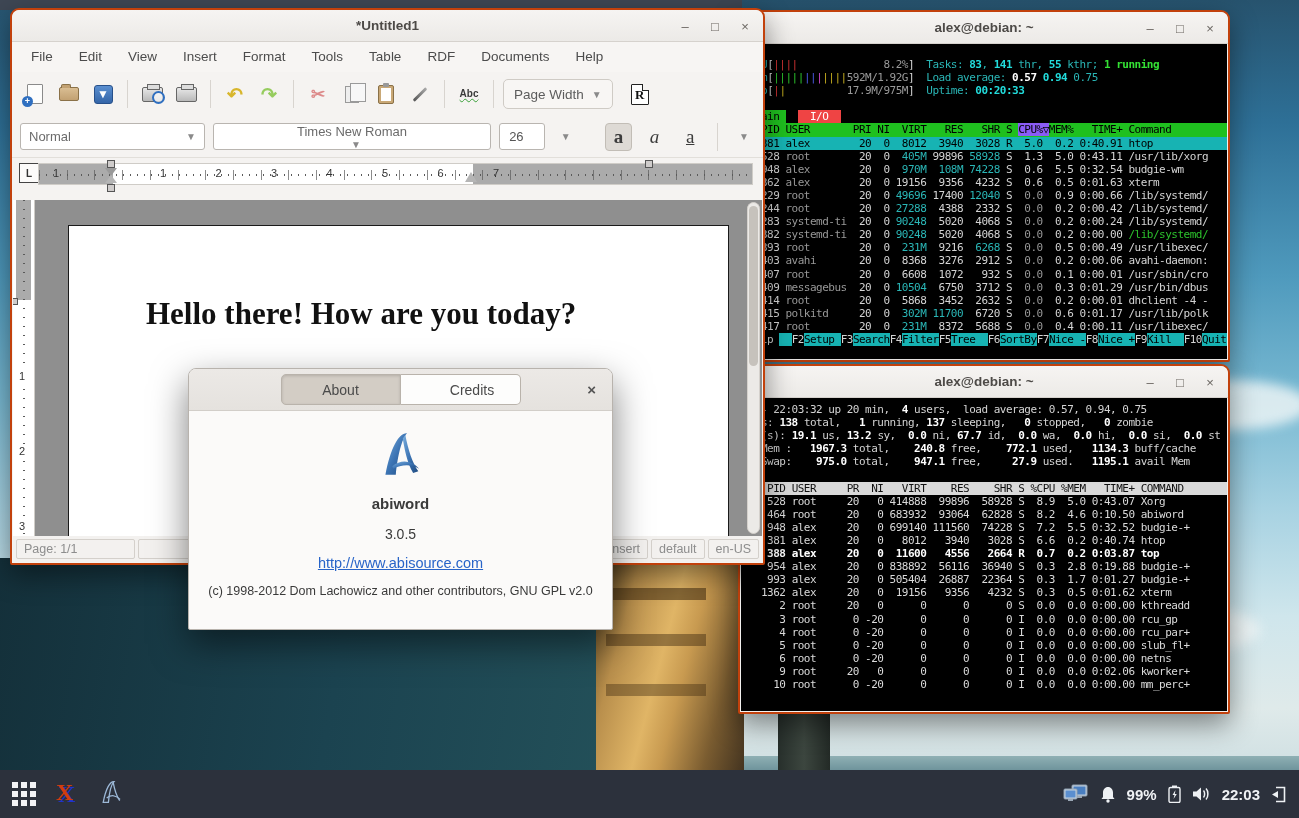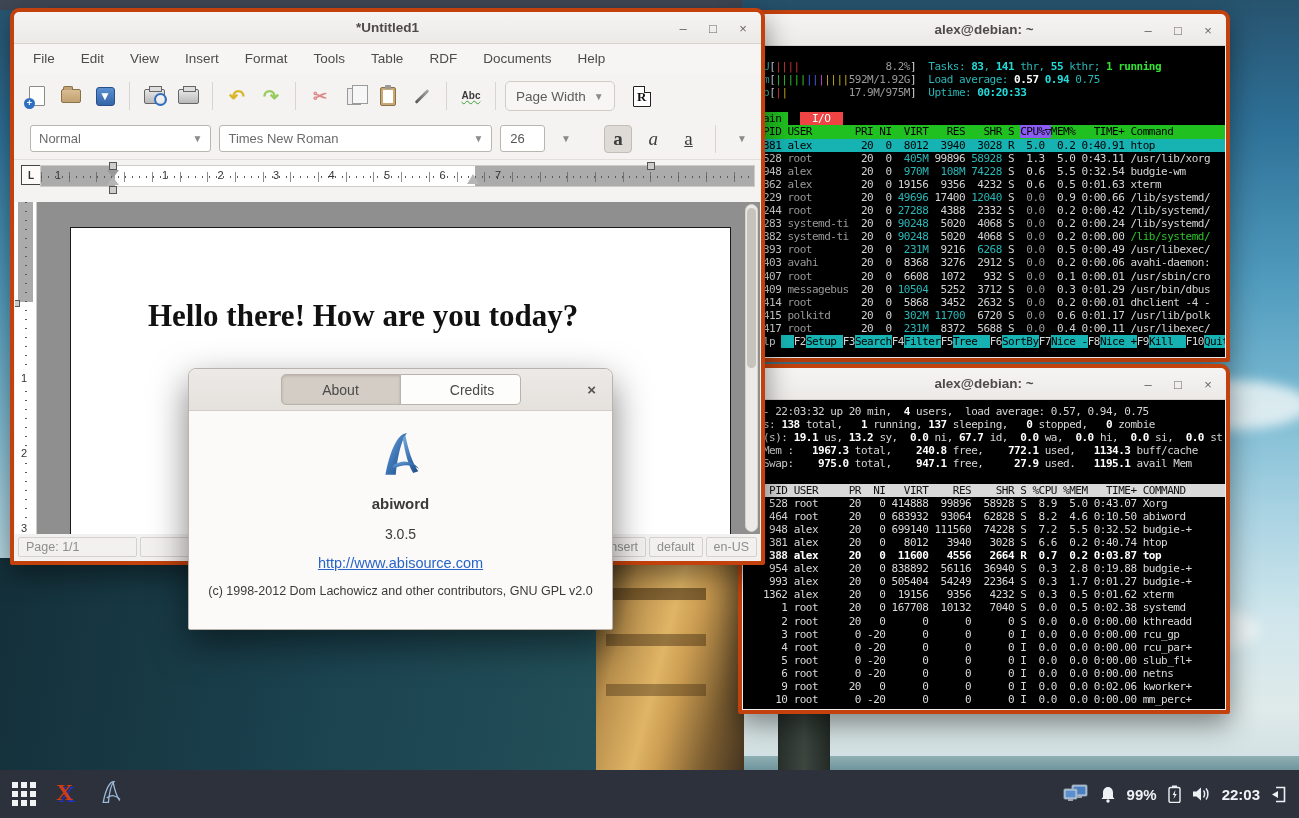--- a/index.html
+++ b/index.html
@@ -14,21 +14,21 @@
     background:linear-gradient(100deg,#14303a 0%,#1b4350 55%,#235059 100%); }
   .monument { position:absolute; left:596px; top:558px; width:148px; height:212px;
     background:linear-gradient(105deg,#54401f 0%,#b98f4c 22%,#e0b566 45%,#c89a50 58%,#7a5c30 80%,#443420 100%); }
   .monument:before { content:""; position:absolute; left:10px; top:30px; width:100px; height:12px; background:rgba(60,40,15,.55); box-shadow:0 46px 0 rgba(60,40,15,.45), 0 96px 0 rgba(60,40,15,.4); }
   .ledge { position:absolute; left:560px; top:700px; width:310px; height:70px;
     background:linear-gradient(180deg,#9b9included 0,#9b978a 0%,#8d8a7e 50%,#76746a 100%); }
   .pillar { position:absolute; left:778px; top:700px; width:52px; height:70px; background:linear-gradient(90deg,#272f2b,#3c463f 50%,#232a26); }
   .top-strip { position:absolute; left:0; top:0; width:742px; height:10px; background:#3e4754; }
 
   
-  .win { position:absolute; border:4px solid #c2410c; border-radius:9px 9px 2px 2px; box-shadow:0 10px 28px rgba(0,0,0,.45); background:#f3f1ef; }
+  .win { position:absolute; border:2px solid #c2410c; border-radius:9px 9px 2px 2px; box-shadow:0 10px 28px rgba(0,0,0,.45); background:#f3f1ef; }
   .titlebar { height:32px; background:linear-gradient(180deg,#f6f4f2,#eceae7); border-bottom:1px solid #d6d2cd; border-radius:8px 8px 0 0; position:relative; display:flex; align-items:center; justify-content:center; }
   .titlebar .title { font-size:13.5px; font-weight:bold; color:#4d4a47; }
   .winctl { position:absolute; right:10px; top:0; height:32px; display:flex; align-items:center; gap:14px; }
   .winctl span { width:16px; text-align:center; color:#6b6762; font-size:13px; cursor:default; }
 
   
   .term .tcontent { position:absolute; left:1px; right:1px; bottom:1px; top:32px; background:#000; overflow:hidden;
     font-family:"DejaVu Sans Mono",monospace; font-size:11px; letter-spacing:-0.5px; }
   .tl { height:13.1px; line-height:13.1px; white-space:pre; }
   .tpad1 { padding-top:14px; } .tpad2 { padding-top:5px; }
@@ -42,21 +42,21 @@
   .sc-g{color:#2cc22c} .sc-G{color:#34e034;font-weight:bold} .sc-r{color:#cc3232} .sc-y{color:#c2aa1e}
   .sc-b{color:#4a5ae6} .sc-m{color:#c644c6} .sc-d{color:#9a9a9a}
   .sc-tabg{background:#1fc01f;color:#000} .sc-tabb{background:#ef4444;color:#fff}
   .sc-fk{color:#d4d4d4} .sc-fs{background:#17b3b3;color:#000}
 
   
   .abiword { background:#f5f3f1; }
   .menubar { height:30px; display:flex; align-items:center; padding-left:6px; background:#f7f5f3; }
   .mitem { padding:0 13px; font-size:13.5px; color:#4c4c4c; line-height:30px; }
   .toolbar1 { height:44px; display:flex; align-items:center; padding-left:8px; gap:4px; background:#f5f3f1; }
-  .toolbar2 { height:42px; display:flex; align-items:center; padding-left:16px; gap:8px; background:#f5f3f1; border-bottom:1px solid #e2dfda; }
+  .toolbar2 { height:42px; display:flex; align-items:center; padding-left:8px; gap:8px; background:#f5f3f1; border-bottom:1px solid #e2dfda; }
   .tbtn { width:30px; height:30px; display:flex; align-items:center; justify-content:center; border-radius:4px; position:relative; }
   .tsep { width:1px; height:28px; background:#d8d4cf; margin:0 5px; }
   .icp { position:relative; width:16px; height:20px; background:#fdfdfc; border:1px solid #8a8a8a; border-radius:1px; }
   .icp .plus { position:absolute; left:-6px; bottom:-4px; width:11px; height:11px; background:#2f6fc0; border-radius:50%; color:#fff; font-size:9px; line-height:11px; text-align:center; font-weight:bold; }
   .icfolder { width:20px; height:14px; background:linear-gradient(#d9bd92,#c2a172); border:1px solid #8a7148; border-radius:2px; position:relative; }
   .icfolder:before { content:""; position:absolute; top:-4px; left:1px; width:8px; height:3px; background:#c2a172; border:1px solid #8a7148; border-bottom:none; border-radius:2px 2px 0 0; }
   .icsave { width:19px; height:19px; background:linear-gradient(#5a8fd0,#3465a8); border:1px solid #27508a; border-radius:3px; color:#fff; font-size:12px; text-align:center; line-height:17px; }
   .icprint { width:21px; height:15px; background:linear-gradient(#e8e8e8,#b9b9b9); border:1px solid #666; border-radius:2px; position:relative; }
   .icprint:before { content:""; position:absolute; left:4px; top:-4px; width:11px; height:4px; background:#ddd; border:1px solid #666; }
   .icprint.prev:after { content:""; position:absolute; right:-3px; bottom:-3px; width:9px; height:9px; border:2px solid #2f6fc0; border-radius:50%; background:rgba(255,255,255,.7); }
@@ -167,21 +167,21 @@
         <div class="tl"><span class="cw">528 </span><span class="cd">root       </span><span class="cw"> 20 </span><span class="cw"> 0 </span><span class="cc"> 405M </span><span class="cw">99896 </span><span class="cc">58928 </span><span class="cw">S </span><span class="cw"> 1.3 </span><span class="cw"> 5.0 </span><span class="cw">0:43.11 </span><span class="cw">/usr/lib/xorg</span></div>
         <div class="tl"><span class="cw">948 </span><span class="cd">alex       </span><span class="cw"> 20 </span><span class="cw"> 0 </span><span class="cc"> 970M </span><span class="cc"> 108M </span><span class="cc">74228 </span><span class="cw">S </span><span class="cw"> 0.6 </span><span class="cw"> 5.5 </span><span class="cw">0:32.54 </span><span class="cw">budgie-wm</span></div>
         <div class="tl"><span class="cw">362 </span><span class="cd">alex       </span><span class="cw"> 20 </span><span class="cw"> 0 </span><span class="cw">19156 </span><span class="cw"> 9356 </span><span class="cw"> 4232 </span><span class="cw">S </span><span class="cw"> 0.6 </span><span class="cw"> 0.5 </span><span class="cw">0:01.63 </span><span class="cw">xterm</span></div>
         <div class="tl"><span class="cw">229 </span><span class="cd">root       </span><span class="cw"> 20 </span><span class="cw"> 0 </span><span class="cc">49696 </span><span class="cw">17400 </span><span class="cc">12040 </span><span class="cw">S </span><span class="cd"> 0.0 </span><span class="cw"> 0.9 </span><span class="cw">0:00.66 </span><span class="cw">/lib/systemd/</span></div>
         <div class="tl"><span class="cw">244 </span><span class="cd">root       </span><span class="cw"> 20 </span><span class="cw"> 0 </span><span class="cc">27288 </span><span class="cw"> 4388 </span><span class="cw"> 2332 </span><span class="cw">S </span><span class="cd"> 0.0 </span><span class="cw"> 0.2 </span><span class="cw">0:00.42 </span><span class="cw">/lib/systemd/</span></div>
         <div class="tl"><span class="cw">283 </span><span class="cd">systemd-ti </span><span class="cw"> 20 </span><span class="cw"> 0 </span><span class="cc">90248 </span><span class="cw"> 5020 </span><span class="cw"> 4068 </span><span class="cw">S </span><span class="cd"> 0.0 </span><span class="cw"> 0.2 </span><span class="cw">0:00.24 </span><span class="cw">/lib/systemd/</span></div>
         <div class="tl"><span class="cw">382 </span><span class="cd">systemd-ti </span><span class="cw"> 20 </span><span class="cw"> 0 </span><span class="cc">90248 </span><span class="cw"> 5020 </span><span class="cw"> 4068 </span><span class="cw">S </span><span class="cd"> 0.0 </span><span class="cw"> 0.2 </span><span class="cw">0:00.00 </span><span class="cg">/lib/systemd/</span></div>
         <div class="tl"><span class="cw">393 </span><span class="cd">root       </span><span class="cw"> 20 </span><span class="cw"> 0 </span><span class="cc"> 231M </span><span class="cw"> 9216 </span><span class="cc"> 6268 </span><span class="cw">S </span><span class="cd"> 0.0 </span><span class="cw"> 0.5 </span><span class="cw">0:00.49 </span><span class="cw">/usr/libexec/</span></div>
         <div class="tl"><span class="cw">403 </span><span class="cd">avahi      </span><span class="cw"> 20 </span><span class="cw"> 0 </span><span class="cw"> 8368 </span><span class="cw"> 3276 </span><span class="cw"> 2912 </span><span class="cw">S </span><span class="cd"> 0.0 </span><span class="cw"> 0.2 </span><span class="cw">0:00.06 </span><span class="cw">avahi-daemon:</span></div>
         <div class="tl"><span class="cw">407 </span><span class="cd">root       </span><span class="cw"> 20 </span><span class="cw"> 0 </span><span class="cw"> 6608 </span><span class="cw"> 1072 </span><span class="cw">  932 </span><span class="cw">S </span><span class="cd"> 0.0 </span><span class="cw"> 0.1 </span><span class="cw">0:00.01 </span><span class="cw">/usr/sbin/cro</span></div>
-        <div class="tl"><span class="cw">409 </span><span class="cd">messagebus </span><span class="cw"> 20 </span><span class="cw"> 0 </span><span class="cc">10504 </span><span class="cw"> 5252 </span><span class="cw"> 3712 </span><span class="cw">S </span><span class="cd"> 0.0 </span><span class="cw"> 0.3 </span><span class="cw">0:01.29 </span><span class="cw">/usr/bin/dbus</span></div>
+        <div class="tl"><span class="cw">409 </span><span class="cd">messagebus </span><span class="cw"> 20 </span><span class="cw"> 0 </span><span class="cc">10504 </span><span class="cw"> 6750 </span><span class="cw"> 3712 </span><span class="cw">S </span><span class="cd"> 0.0 </span><span class="cw"> 0.3 </span><span class="cw">0:01.29 </span><span class="cw">/usr/bin/dbus</span></div>
         <div class="tl"><span class="cw">414 </span><span class="cd">root       </span><span class="cw"> 20 </span><span class="cw"> 0 </span><span class="cw"> 5868 </span><span class="cw"> 3452 </span><span class="cw"> 2632 </span><span class="cw">S </span><span class="cd"> 0.0 </span><span class="cw"> 0.2 </span><span class="cw">0:00.01 </span><span class="cw">dhclient -4 -</span></div>
         <div class="tl"><span class="cw">415 </span><span class="cd">polkitd    </span><span class="cw"> 20 </span><span class="cw"> 0 </span><span class="cc"> 302M </span><span class="cc">11700 </span><span class="cw"> 6720 </span><span class="cw">S </span><span class="cd"> 0.0 </span><span class="cw"> 0.6 </span><span class="cw">0:01.17 </span><span class="cw">/usr/lib/polk</span></div>
         <div class="tl"><span class="cw">417 </span><span class="cd">root       </span><span class="cw"> 20 </span><span class="cw"> 0 </span><span class="cc"> 231M </span><span class="cw"> 8372 </span><span class="cw"> 5688 </span><span class="cw">S </span><span class="cd"> 0.0 </span><span class="cw"> 0.4 </span><span class="cw">0:00.11 </span><span class="cw">/usr/libexec/</span></div>
         <div class="tl"><span class="sc-fk">lp </span><span class="sc-fs">  </span><span class="sc-fk">F2</span><span class="sc-fs">Setup </span><span class="sc-fk">F3</span><span class="sc-fs">Search</span><span class="sc-fk">F4</span><span class="sc-fs">Filter</span><span class="sc-fk">F5</span><span class="sc-fs">Tree  </span><span class="sc-fk">F6</span><span class="sc-fs">SortBy</span><span class="sc-fk">F7</span><span class="sc-fs">Nice -</span><span class="sc-fk">F8</span><span class="sc-fs">Nice +</span><span class="sc-fk">F9</span><span class="sc-fs">Kill  </span><span class="sc-fk">F10</span><span class="sc-fs">Quit</span></div>
       </div>
   </div>
 
   <div class="win term" style="left:738px;top:364px;width:492px;height:350px;z-index:10;">
     <div class="titlebar">
       <span class="title">alex@debian: ~</span>
@@ -198,23 +198,22 @@
         <div class="tl"><span class="sc-w">Mem :   </span><span class="sc-W">1967.3 </span><span class="sc-w">total,    </span><span class="sc-W">240.8 </span><span class="sc-w">free,    </span><span class="sc-W">772.1 </span><span class="sc-w">used,   </span><span class="sc-W">1134.3 </span><span class="sc-w">buff/cache</span></div>
         <div class="tl"><span class="sc-w">Swap:    </span><span class="sc-W">975.0 </span><span class="sc-w">total,    </span><span class="sc-W">947.1 </span><span class="sc-w">free,     </span><span class="sc-W">27.9 </span><span class="sc-w">used.   </span><span class="sc-W">1195.1 </span><span class="sc-w">avail Mem</span></div>
         <div class="tl"></div>
         <div class="tl invrow"><span class="hc"> PID </span><span class="hc">USER     </span><span class="hc">PR </span><span class="hc"> NI </span><span class="hc">  VIRT </span><span class="hc">   RES </span><span class="hc">   SHR </span><span class="hc">S </span><span class="hc">%CPU </span><span class="hc">%MEM </span><span class="hc">  TIME+ </span><span class="hc">COMMAND</span></div>
         <div class="tl"><span class="ct"> 528 </span><span class="ct">root     </span><span class="ct">20 </span><span class="ct">  0 </span><span class="ct">414888 </span><span class="ct"> 99896 </span><span class="ct"> 58928 </span><span class="ct">S </span><span class="ct"> 8.9 </span><span class="ct"> 5.0 </span><span class="ct">0:43.07 </span><span class="ct">Xorg</span></div>
         <div class="tl"><span class="ct"> 464 </span><span class="ct">root     </span><span class="ct">20 </span><span class="ct">  0 </span><span class="ct">683932 </span><span class="ct"> 93064 </span><span class="ct"> 62828 </span><span class="ct">S </span><span class="ct"> 8.2 </span><span class="ct"> 4.6 </span><span class="ct">0:10.50 </span><span class="ct">abiword</span></div>
         <div class="tl"><span class="ct"> 948 </span><span class="ct">alex     </span><span class="ct">20 </span><span class="ct">  0 </span><span class="ct">699140 </span><span class="ct">111560 </span><span class="ct"> 74228 </span><span class="ct">S </span><span class="ct"> 7.2 </span><span class="ct"> 5.5 </span><span class="ct">0:32.52 </span><span class="ct">budgie-+</span></div>
         <div class="tl"><span class="ct"> 381 </span><span class="ct">alex     </span><span class="ct">20 </span><span class="ct">  0 </span><span class="ct">  8012 </span><span class="ct">  3940 </span><span class="ct">  3028 </span><span class="ct">S </span><span class="ct"> 6.6 </span><span class="ct"> 0.2 </span><span class="ct">0:40.74 </span><span class="ct">htop</span></div>
         <div class="tl"><span class="ct bb"> 388 </span><span class="ct bb">alex     </span><span class="ct bb">20 </span><span class="ct bb">  0 </span><span class="ct bb"> 11600 </span><span class="ct bb">  4556 </span><span class="ct bb">  2664 </span><span class="ct bb">R </span><span class="ct bb"> 0.7 </span><span class="ct bb"> 0.2 </span><span class="ct bb">0:03.87 </span><span class="ct bb">top</span></div>
         <div class="tl"><span class="ct"> 954 </span><span class="ct">alex     </span><span class="ct">20 </span><span class="ct">  0 </span><span class="ct">838892 </span><span class="ct"> 56116 </span><span class="ct"> 36940 </span><span class="ct">S </span><span class="ct"> 0.3 </span><span class="ct"> 2.8 </span><span class="ct">0:19.88 </span><span class="ct">budgie-+</span></div>
-        <div class="tl"><span class="ct"> 993 </span><span class="ct">alex     </span><span class="ct">20 </span><span class="ct">  0 </span><span class="ct">505404 </span><span class="ct"> 54249 </span><span class="ct"> 22364 </span><span class="ct">S </span><span class="ct"> 0.3 </span><span class="ct"> 1.7 </span><span class="ct">0:01.27 </span><span class="ct">budgie-+</span></div>
+        <div class="tl"><span class="ct"> 993 </span><span class="ct">alex     </span><span class="ct">20 </span><span class="ct">  0 </span><span class="ct">505404 </span><span class="ct"> 26887 </span><span class="ct"> 22364 </span><span class="ct">S </span><span class="ct"> 0.3 </span><span class="ct"> 1.7 </span><span class="ct">0:01.27 </span><span class="ct">budgie-+</span></div>
         <div class="tl"><span class="ct">1362 </span><span class="ct">alex     </span><span class="ct">20 </span><span class="ct">  0 </span><span class="ct"> 19156 </span><span class="ct">  9356 </span><span class="ct">  4232 </span><span class="ct">S </span><span class="ct"> 0.3 </span><span class="ct"> 0.5 </span><span class="ct">0:01.62 </span><span class="ct">xterm</span></div>
-        <div class="tl"><span class="ct">   1 </span><span class="ct">root     </span><span class="ct">20 </span><span class="ct">  0 </span><span class="ct">167708 </span><span class="ct"> 10132 </span><span class="ct">  7040 </span><span class="ct">S </span><span class="ct"> 0.0 </span><span class="ct"> 0.5 </span><span class="ct">0:02.38 </span><span class="ct">systemd</span></div>
         <div class="tl"><span class="ct">   2 </span><span class="ct">root     </span><span class="ct">20 </span><span class="ct">  0 </span><span class="ct">     0 </span><span class="ct">     0 </span><span class="ct">     0 </span><span class="ct">S </span><span class="ct"> 0.0 </span><span class="ct"> 0.0 </span><span class="ct">0:00.00 </span><span class="ct">kthreadd</span></div>
         <div class="tl"><span class="ct">   3 </span><span class="ct">root     </span><span class="ct"> 0 </span><span class="ct">-20 </span><span class="ct">     0 </span><span class="ct">     0 </span><span class="ct">     0 </span><span class="ct">I </span><span class="ct"> 0.0 </span><span class="ct"> 0.0 </span><span class="ct">0:00.00 </span><span class="ct">rcu_gp</span></div>
         <div class="tl"><span class="ct">   4 </span><span class="ct">root     </span><span class="ct"> 0 </span><span class="ct">-20 </span><span class="ct">     0 </span><span class="ct">     0 </span><span class="ct">     0 </span><span class="ct">I </span><span class="ct"> 0.0 </span><span class="ct"> 0.0 </span><span class="ct">0:00.00 </span><span class="ct">rcu_par+</span></div>
         <div class="tl"><span class="ct">   5 </span><span class="ct">root     </span><span class="ct"> 0 </span><span class="ct">-20 </span><span class="ct">     0 </span><span class="ct">     0 </span><span class="ct">     0 </span><span class="ct">I </span><span class="ct"> 0.0 </span><span class="ct"> 0.0 </span><span class="ct">0:00.00 </span><span class="ct">slub_fl+</span></div>
         <div class="tl"><span class="ct">   6 </span><span class="ct">root     </span><span class="ct"> 0 </span><span class="ct">-20 </span><span class="ct">     0 </span><span class="ct">     0 </span><span class="ct">     0 </span><span class="ct">I </span><span class="ct"> 0.0 </span><span class="ct"> 0.0 </span><span class="ct">0:00.00 </span><span class="ct">netns</span></div>
         <div class="tl"><span class="ct">   9 </span><span class="ct">root     </span><span class="ct">20 </span><span class="ct">  0 </span><span class="ct">     0 </span><span class="ct">     0 </span><span class="ct">     0 </span><span class="ct">I </span><span class="ct"> 0.0 </span><span class="ct"> 0.0 </span><span class="ct">0:02.06 </span><span class="ct">kworker+</span></div>
         <div class="tl"><span class="ct">  10 </span><span class="ct">root     </span><span class="ct"> 0 </span><span class="ct">-20 </span><span class="ct">     0 </span><span class="ct">     0 </span><span class="ct">     0 </span><span class="ct">I </span><span class="ct"> 0.0 </span><span class="ct"> 0.0 </span><span class="ct">0:00.00 </span><span class="ct">mm_perc+</span></div>
       </div>
   </div>
 
@@ -292,21 +291,21 @@
       <span class="tbtn" style="margin-left:8px;">
           <span class="icrdoc">R</span>
         </span>
     </div>
 
     <div class="toolbar2">
       <span class="combo" style="width:186px;">
         <span>Normal</span>
           <span class="arr">▼</span>
       </span>
-      <span class="combo" style="width:280px;">
+      <span class="combo" style="width:280px;flex-direction:column;">
         <span>Times New Roman</span>
           <span class="arr">▼</span>
       </span>
       <span class="spin">26</span>
       <span class="spindd">▼</span>
       <span style="width:10px;"></span>
       <span class="fmtbtn pressed" style="font-weight:800;font-size:19px;">
           <span>a</span>
         </span>
       <span class="fmtbtn" style="font-style:italic;font-size:19px;">

